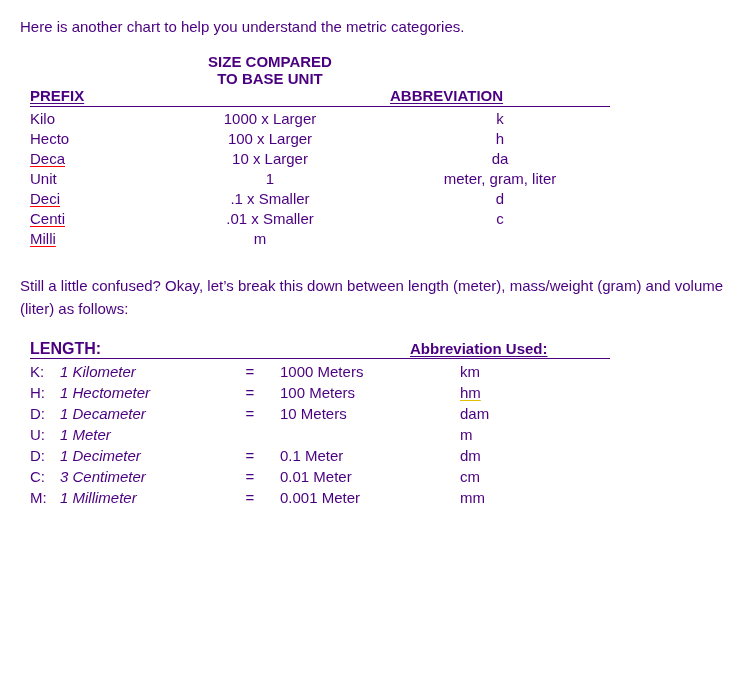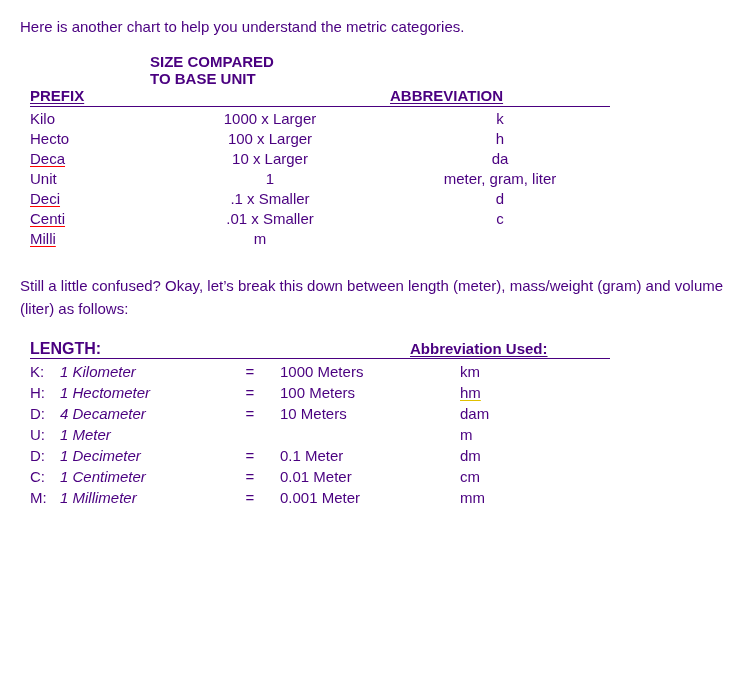--- a/index.html
+++ b/index.html
@@ -29,21 +29,21 @@
       display: flex;
       align-items: flex-end;
       margin-bottom: 2px;
     }
     .col-prefix {
       width: 120px;
       font-size: 15px;
     }
     .col-size {
       width: 240px;
-      text-align: left;
+      text-align: center;
       font-size: 15px;
     }
     .col-abbr {
       width: 220px;
       text-align: left;
       font-size: 15px;
     }
     .header-label {
       font-weight: bold;
       text-decoration: underline;
@@ -236,42 +236,42 @@
   </div>
       <div class="length-row">
     <div class="letter-col">H:</div>
     <div class="unit-name-col">1 Hectometer</div>
     <div class="equals-col">=</div>
     <div class="value-col">100 Meters</div>
     <div class="abbr-used-col"><span class="underline-yellow">hm</span></div>
   </div>
       <div class="length-row">
     <div class="letter-col">D:</div>
-    <div class="unit-name-col">4 Decameter</div>
+    <div class="unit-name-col">1 Decameter</div>
     <div class="equals-col">=</div>
     <div class="value-col">10 Meters</div>
     <div class="abbr-used-col"><span>dam</span></div>
   </div>
       <div class="length-row">
     <div class="letter-col">U:</div>
     <div class="unit-name-col">1 Meter</div>
     <div class="equals-col"></div>
     <div class="value-col"></div>
     <div class="abbr-used-col"><span>m</span></div>
   </div>
       <div class="length-row">
     <div class="letter-col">D:</div>
     <div class="unit-name-col">1 Decimeter</div>
     <div class="equals-col">=</div>
     <div class="value-col">0.1 Meter</div>
     <div class="abbr-used-col"><span>dm</span></div>
   </div>
       <div class="length-row">
     <div class="letter-col">C:</div>
-    <div class="unit-name-col">1 Centimeter</div>
+    <div class="unit-name-col">3 Centimeter</div>
     <div class="equals-col">=</div>
     <div class="value-col">0.01 Meter</div>
     <div class="abbr-used-col"><span>cm</span></div>
   </div>
       <div class="length-row">
     <div class="letter-col">M:</div>
     <div class="unit-name-col">1 Millimeter</div>
     <div class="equals-col">=</div>
     <div class="value-col">0.001 Meter</div>
     <div class="abbr-used-col"><span>mm</span></div>

